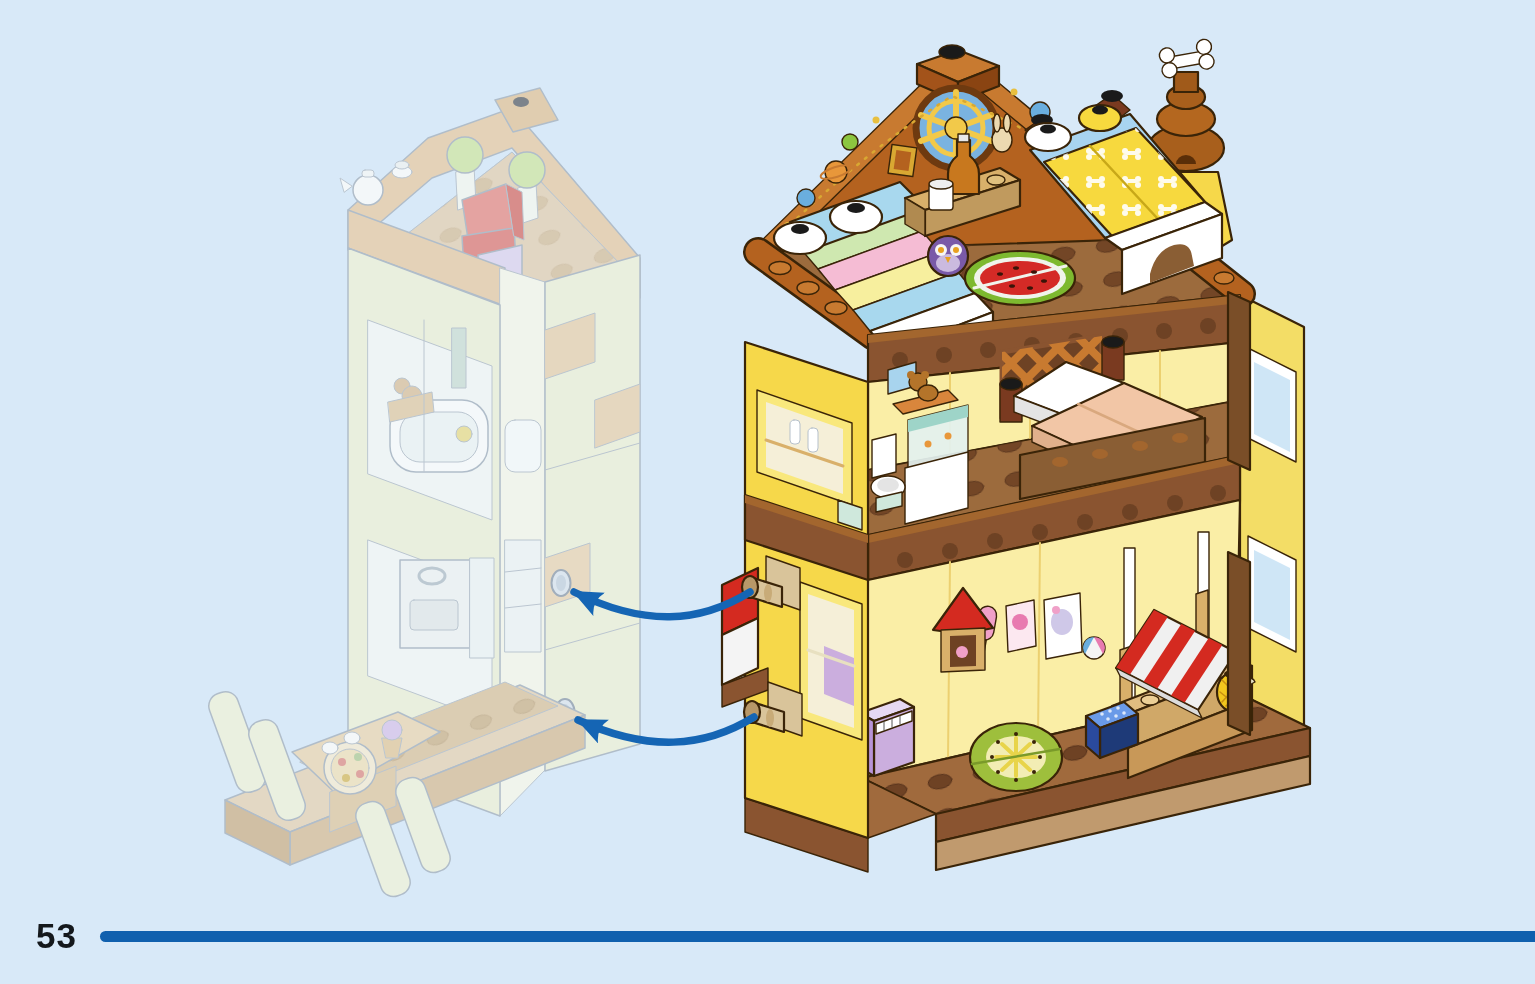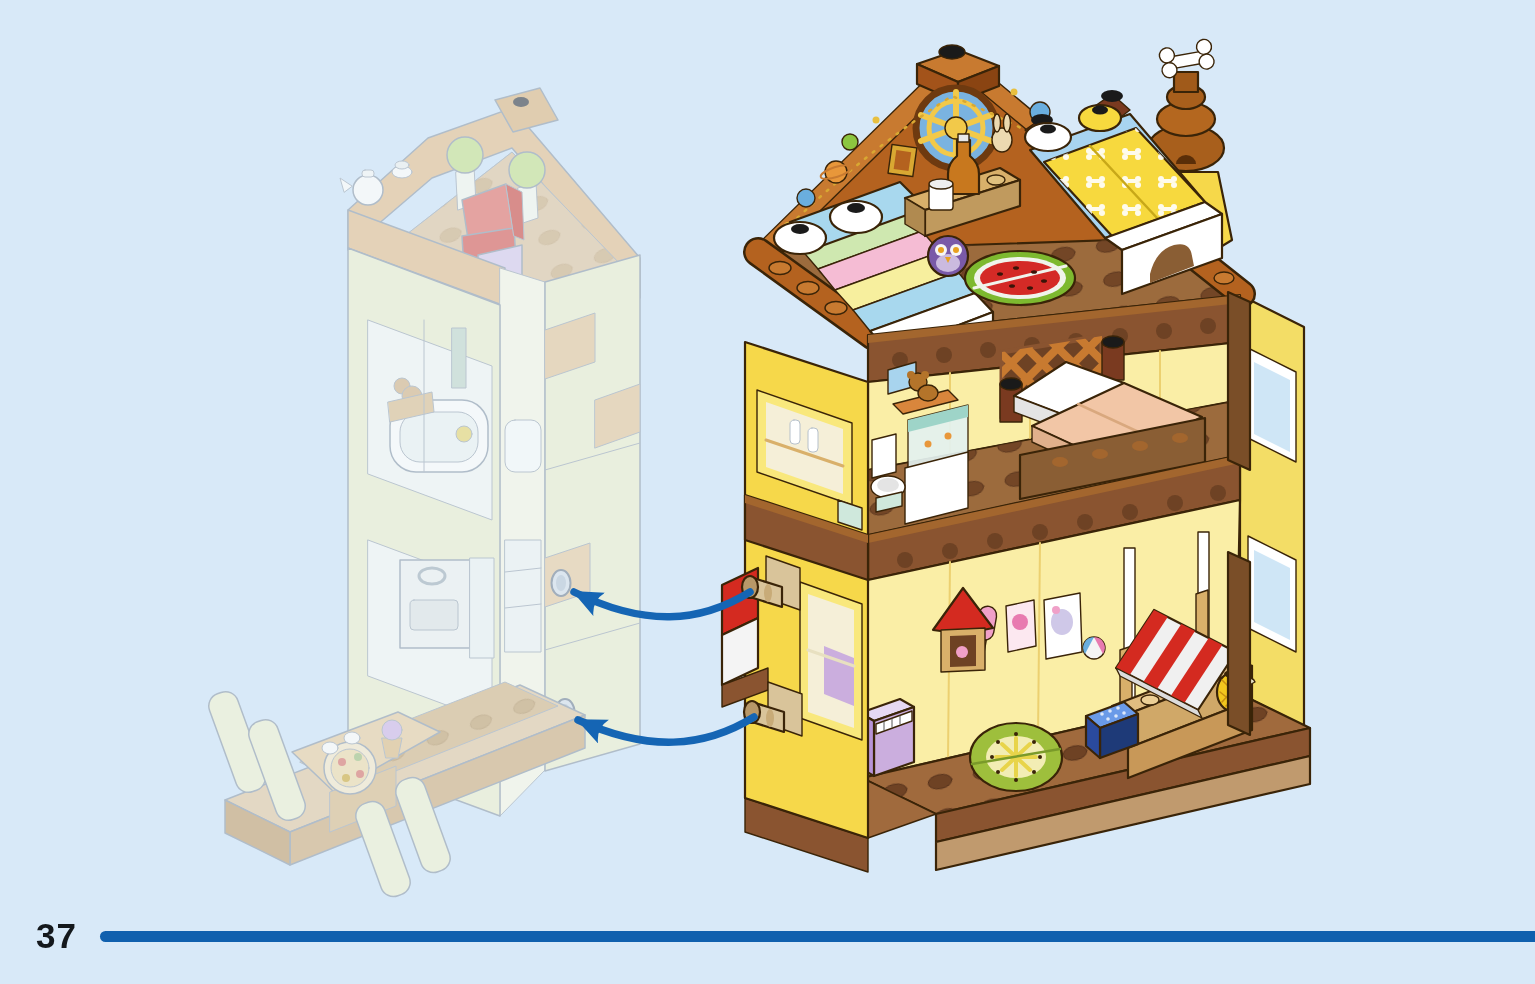--- a/index.html
+++ b/index.html
@@ -580,15 +580,15 @@
     </g>
   </g>
 
   <g fill="none" stroke="var(--arrow,#1565b4)" stroke-width="7.5">
     <path d="M750,592 C 700,623 645,627 574,592" marker-end="url(#ah)"></path>
     <path d="M754,717 C 704,748 648,752 578,720" marker-end="url(#ah)"></path>
   </g>
 </svg>
 
 <div class="footer">
-  <span class="page-num">37</span>
+  <span class="page-num">53</span>
   <div class="rule"></div>
 </div>
 
 </body></html>

